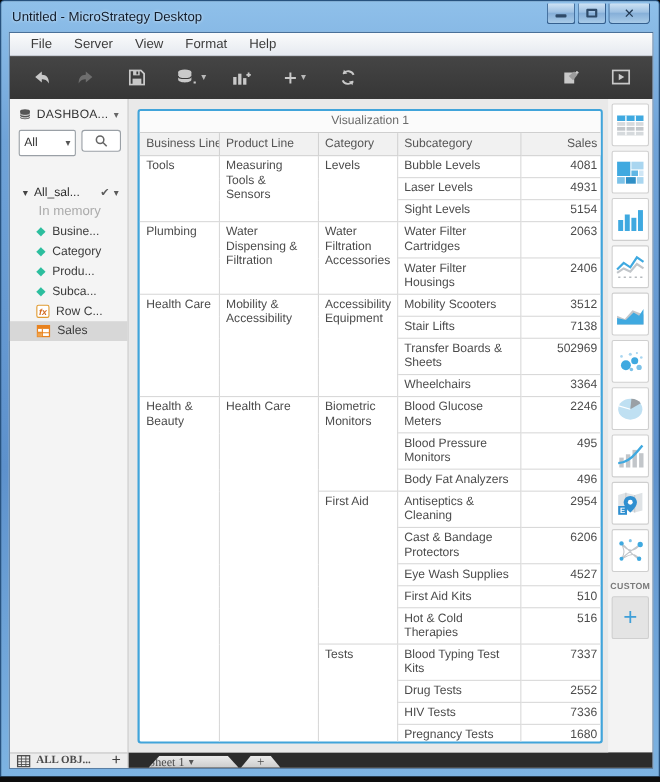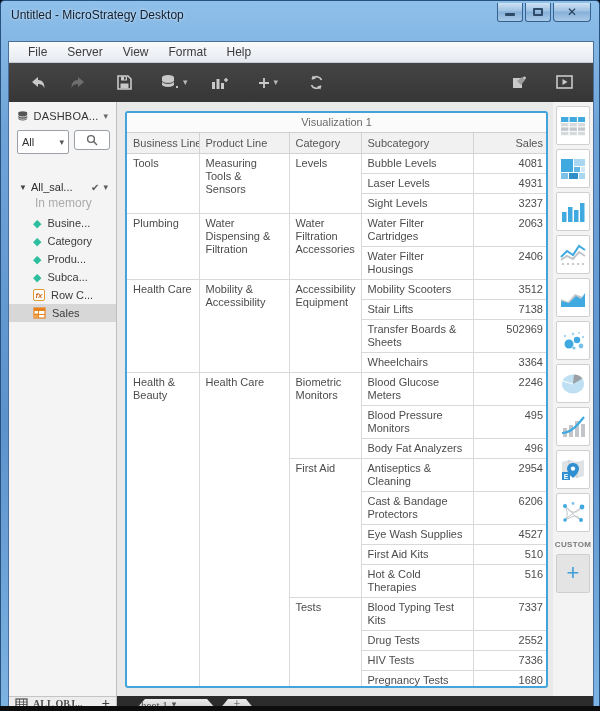--- a/index.html
+++ b/index.html
@@ -18,21 +18,21 @@
   .winbtns { margin-left:auto; margin-right:8px; display:flex; margin-top:-6px; }
   .winbtn { width:26px; height:19px; border:1px solid #35608f; border-top:none; background:linear-gradient(180deg,#cfe3f4,#9dc0e2 45%,#86afd8 50%,#a9cbe8); display:flex; align-items:center; justify-content:center; color:#243b55; }
   .winbtn.min { border-radius:0 0 3px 3px; }
   .winbtn.max { border-radius:0 0 3px 3px; margin-left:2px; }
   .winbtn.close { width:38px; margin-left:2px; border-radius:0 0 4px 4px; font-weight:bold; }
   .glyph-min { width:10px; height:3px; background:#2e4a68; border-radius:1px; margin-top:6px; }
   .glyph-max { width:10px; height:8px; border:2px solid #2e4a68; border-radius:1px; }
   .glyph-close { font-size:12px; font-weight:bold; color:#233a54; }
 
   
-  .winbody { position:absolute; left:7px; top:40px; width:586px; height:670px; display:flex; flex-direction:column; background:#fff; border:1px solid #4a7099; }
+  .winbody { position:absolute; left:7px; top:28px; width:586px; height:670px; display:flex; flex-direction:column; background:#fff; border:1px solid #4a7099; }
 
   .menubar { height:21px; background:linear-gradient(180deg,#fafbfc,#e6eaf0); border-bottom:1px solid #c6cbd3; display:flex; align-items:center; padding-left:10px; gap:2px; }
   .menu-item { font-size:12px; color:#3c3c3c; padding:2px 9px; cursor:default; }
 
   .toolbar { height:39px; background:linear-gradient(180deg,#454545,#363636); display:flex; align-items:center; padding:0 14px; gap:10px; }
   .tbtn { display:flex; align-items:center; gap:3px; padding:5px 6px; border-radius:2px; }
   .tbtn svg { display:block; }
   .caret { font-size:9px; color:#b9b9b9; line-height:1; }
   .tb-right { margin-left:auto; display:flex; gap:16px; }
 
@@ -275,21 +275,21 @@
                     <td rowspan="3">Levels</td>
                     <td>Bubble Levels</td>
                     <td class="num">4081</td>
                   </tr>
                   <tr>
                     <td>Laser Levels</td>
                     <td class="num">4931</td>
                   </tr>
                   <tr>
                     <td>Sight Levels</td>
-                    <td class="num">3237</td>
+                    <td class="num">5154</td>
                   </tr>
                   <tr>
                     <td rowspan="2">Plumbing</td>
                     <td rowspan="2">Water Dispensing &amp; Filtration</td>
                     <td rowspan="2">Water Filtration Accessories</td>
                     <td>Water Filter Cartridges</td>
                     <td class="num">2063</td>
                   </tr>
                   <tr>
                     <td>Water Filter Housings</td>

